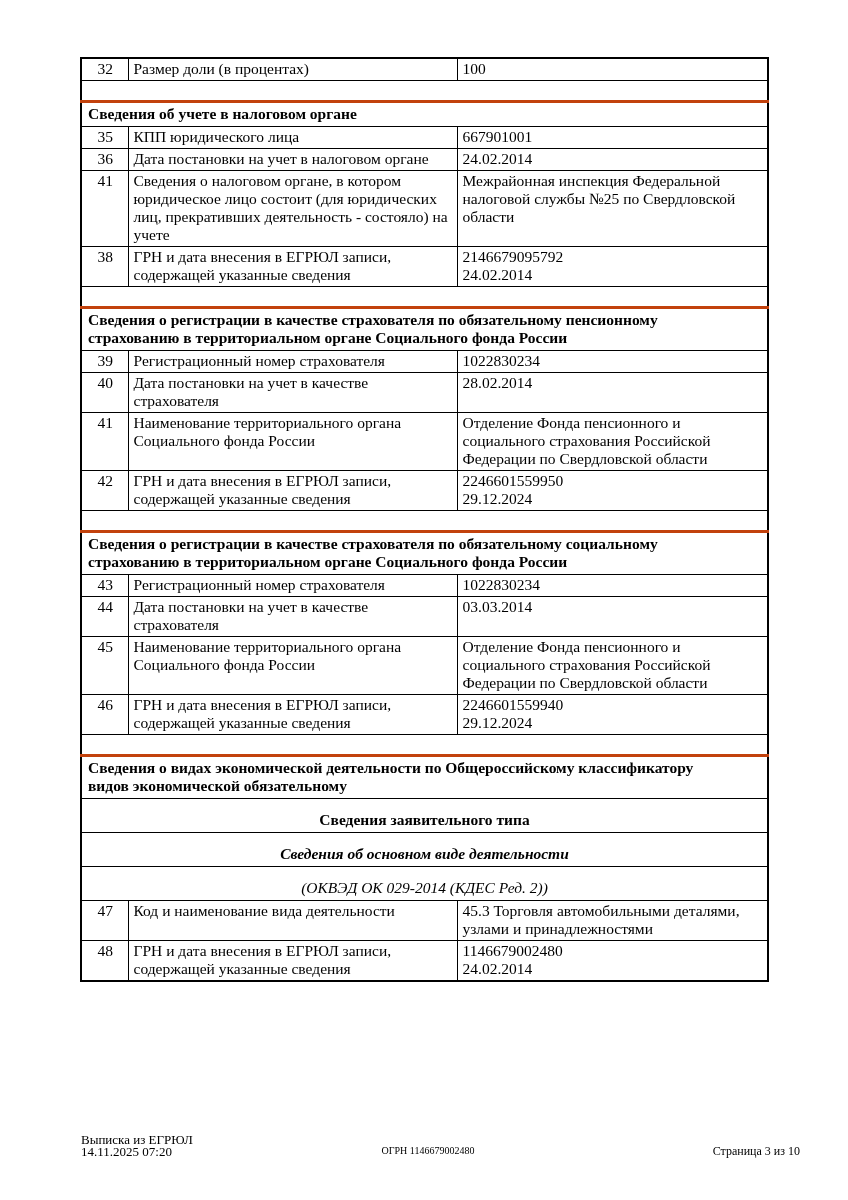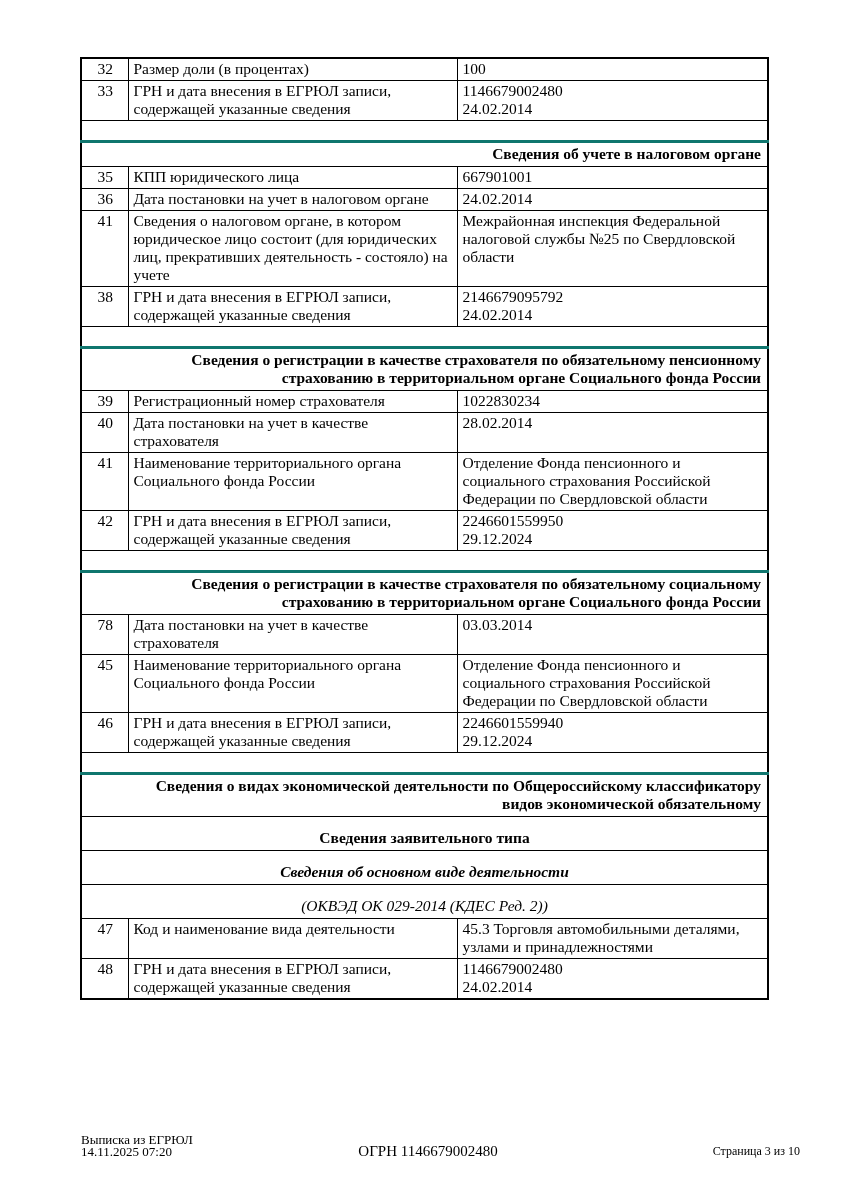--- a/index.html
+++ b/index.html
@@ -31,23 +31,23 @@
     font-size: 15.5px;
     line-height: 18px;
     padding: 1px 4px 2px 5px;
     overflow: hidden;
   }
   td.col-num {
     text-align: center;
     padding: 1px 1px 2px 1px;
   }
   tr.row-section td {
-    border-top: 3px solid #0f766e;
+    border-top: 3px solid #c2410c;
     font-weight: bold;
-    text-align: right;
+    text-align: left;
     padding: 2px 6px 3px 6px;
   }
   tr.row-subheader td {
     font-weight: bold;
     text-align: center;
     padding: 12px 6px 3px 6px;
   }
   tr.row-subheader.style-bold-italic td { font-style: italic; text-align: center; }
   tr.row-subheader.style-italic td { font-style: italic; font-weight: normal; }
   tr.row-empty td { height: 21px; padding: 0; }
@@ -57,21 +57,21 @@
     top: 1134px;
     font-size: 13px;
     line-height: 12px;
   }
   .footer-center {
     position: absolute;
     left: 8px;
     right: 0;
     top: 1145px;
     text-align: center;
-    font-size: 15px;
+    font-size: 10px;
     line-height: 12px;
   }
   .footer-right {
     position: absolute;
     right: 48px;
     top: 1145px;
     font-size: 12px;
     line-height: 12px;
   }
 </style>
@@ -87,28 +87,20 @@
       <col style="width:311px">
     </colgroup>
     <tbody>
         <tr class="row-item">
           <td class="col-num">32</td>
           <td class="col-label">Размер доли (в процентах)</td>
           <td class="col-value">
             <div>100</div>
           </td>
         </tr>
-        <tr class="row-item">
-          <td class="col-num">33</td>
-          <td class="col-label">ГРН и дата внесения в ЕГРЮЛ записи, содержащей указанные сведения</td>
-          <td class="col-value">
-            <div>1146679002480</div>
-            <div>24.02.2014</div>
-          </td>
-        </tr>
         <tr class="row-empty">
           <td colspan="3"></td>
         </tr>
         <tr class="row-section">
           <td colspan="3">
             <div>Сведения об учете в налоговом органе</div>
           </td>
         </tr>
         <tr class="row-item">
           <td class="col-num">35</td>
@@ -180,21 +172,28 @@
         <tr class="row-empty">
           <td colspan="3"></td>
         </tr>
         <tr class="row-section">
           <td colspan="3">
             <div>Сведения о регистрации в качестве страхователя по обязательному социальному</div>
             <div>страхованию в территориальном органе Социального фонда России</div>
           </td>
         </tr>
         <tr class="row-item">
-          <td class="col-num">78</td>
+          <td class="col-num">43</td>
+          <td class="col-label">Регистрационный номер страхователя</td>
+          <td class="col-value">
+            <div>1022830234</div>
+          </td>
+        </tr>
+        <tr class="row-item">
+          <td class="col-num">44</td>
           <td class="col-label">Дата постановки на учет в качестве страхователя</td>
           <td class="col-value">
             <div>03.03.2014</div>
           </td>
         </tr>
         <tr class="row-item">
           <td class="col-num">45</td>
           <td class="col-label">Наименование территориального органа Социального фонда России</td>
           <td class="col-value">
             <div>Отделение Фонда пенсионного и социального страхования Российской Федерации по Свердловской области</div>

